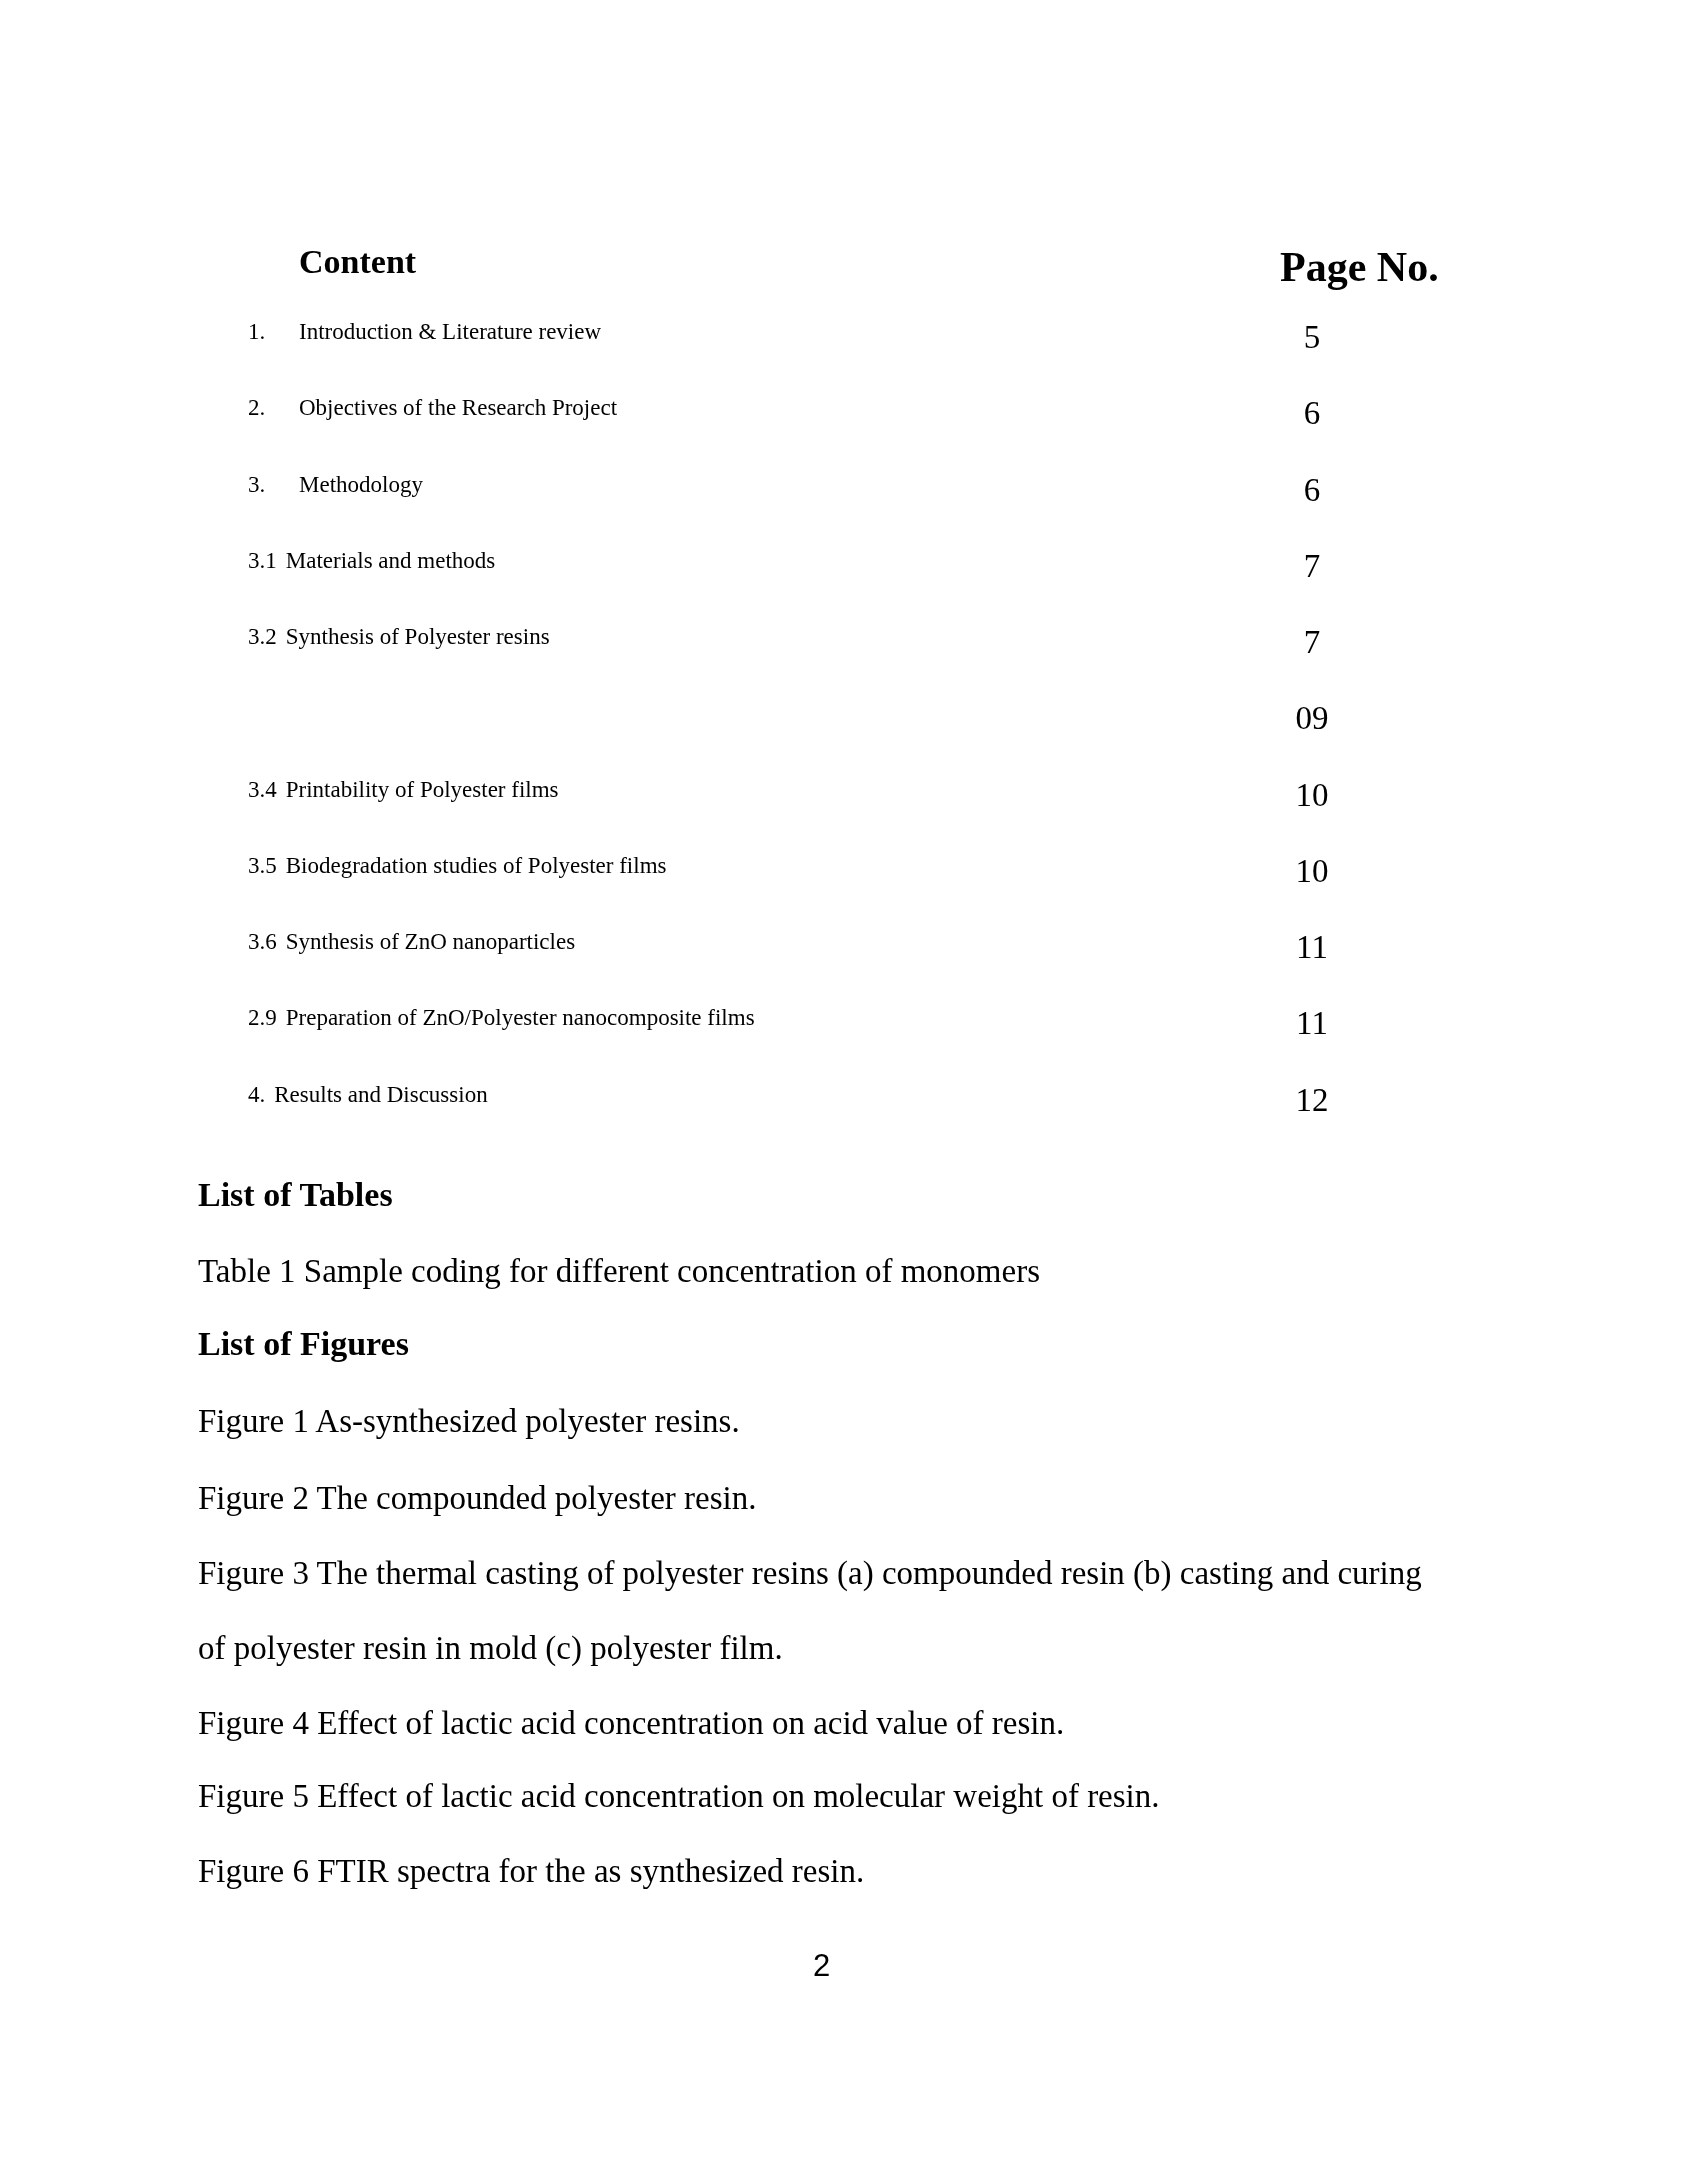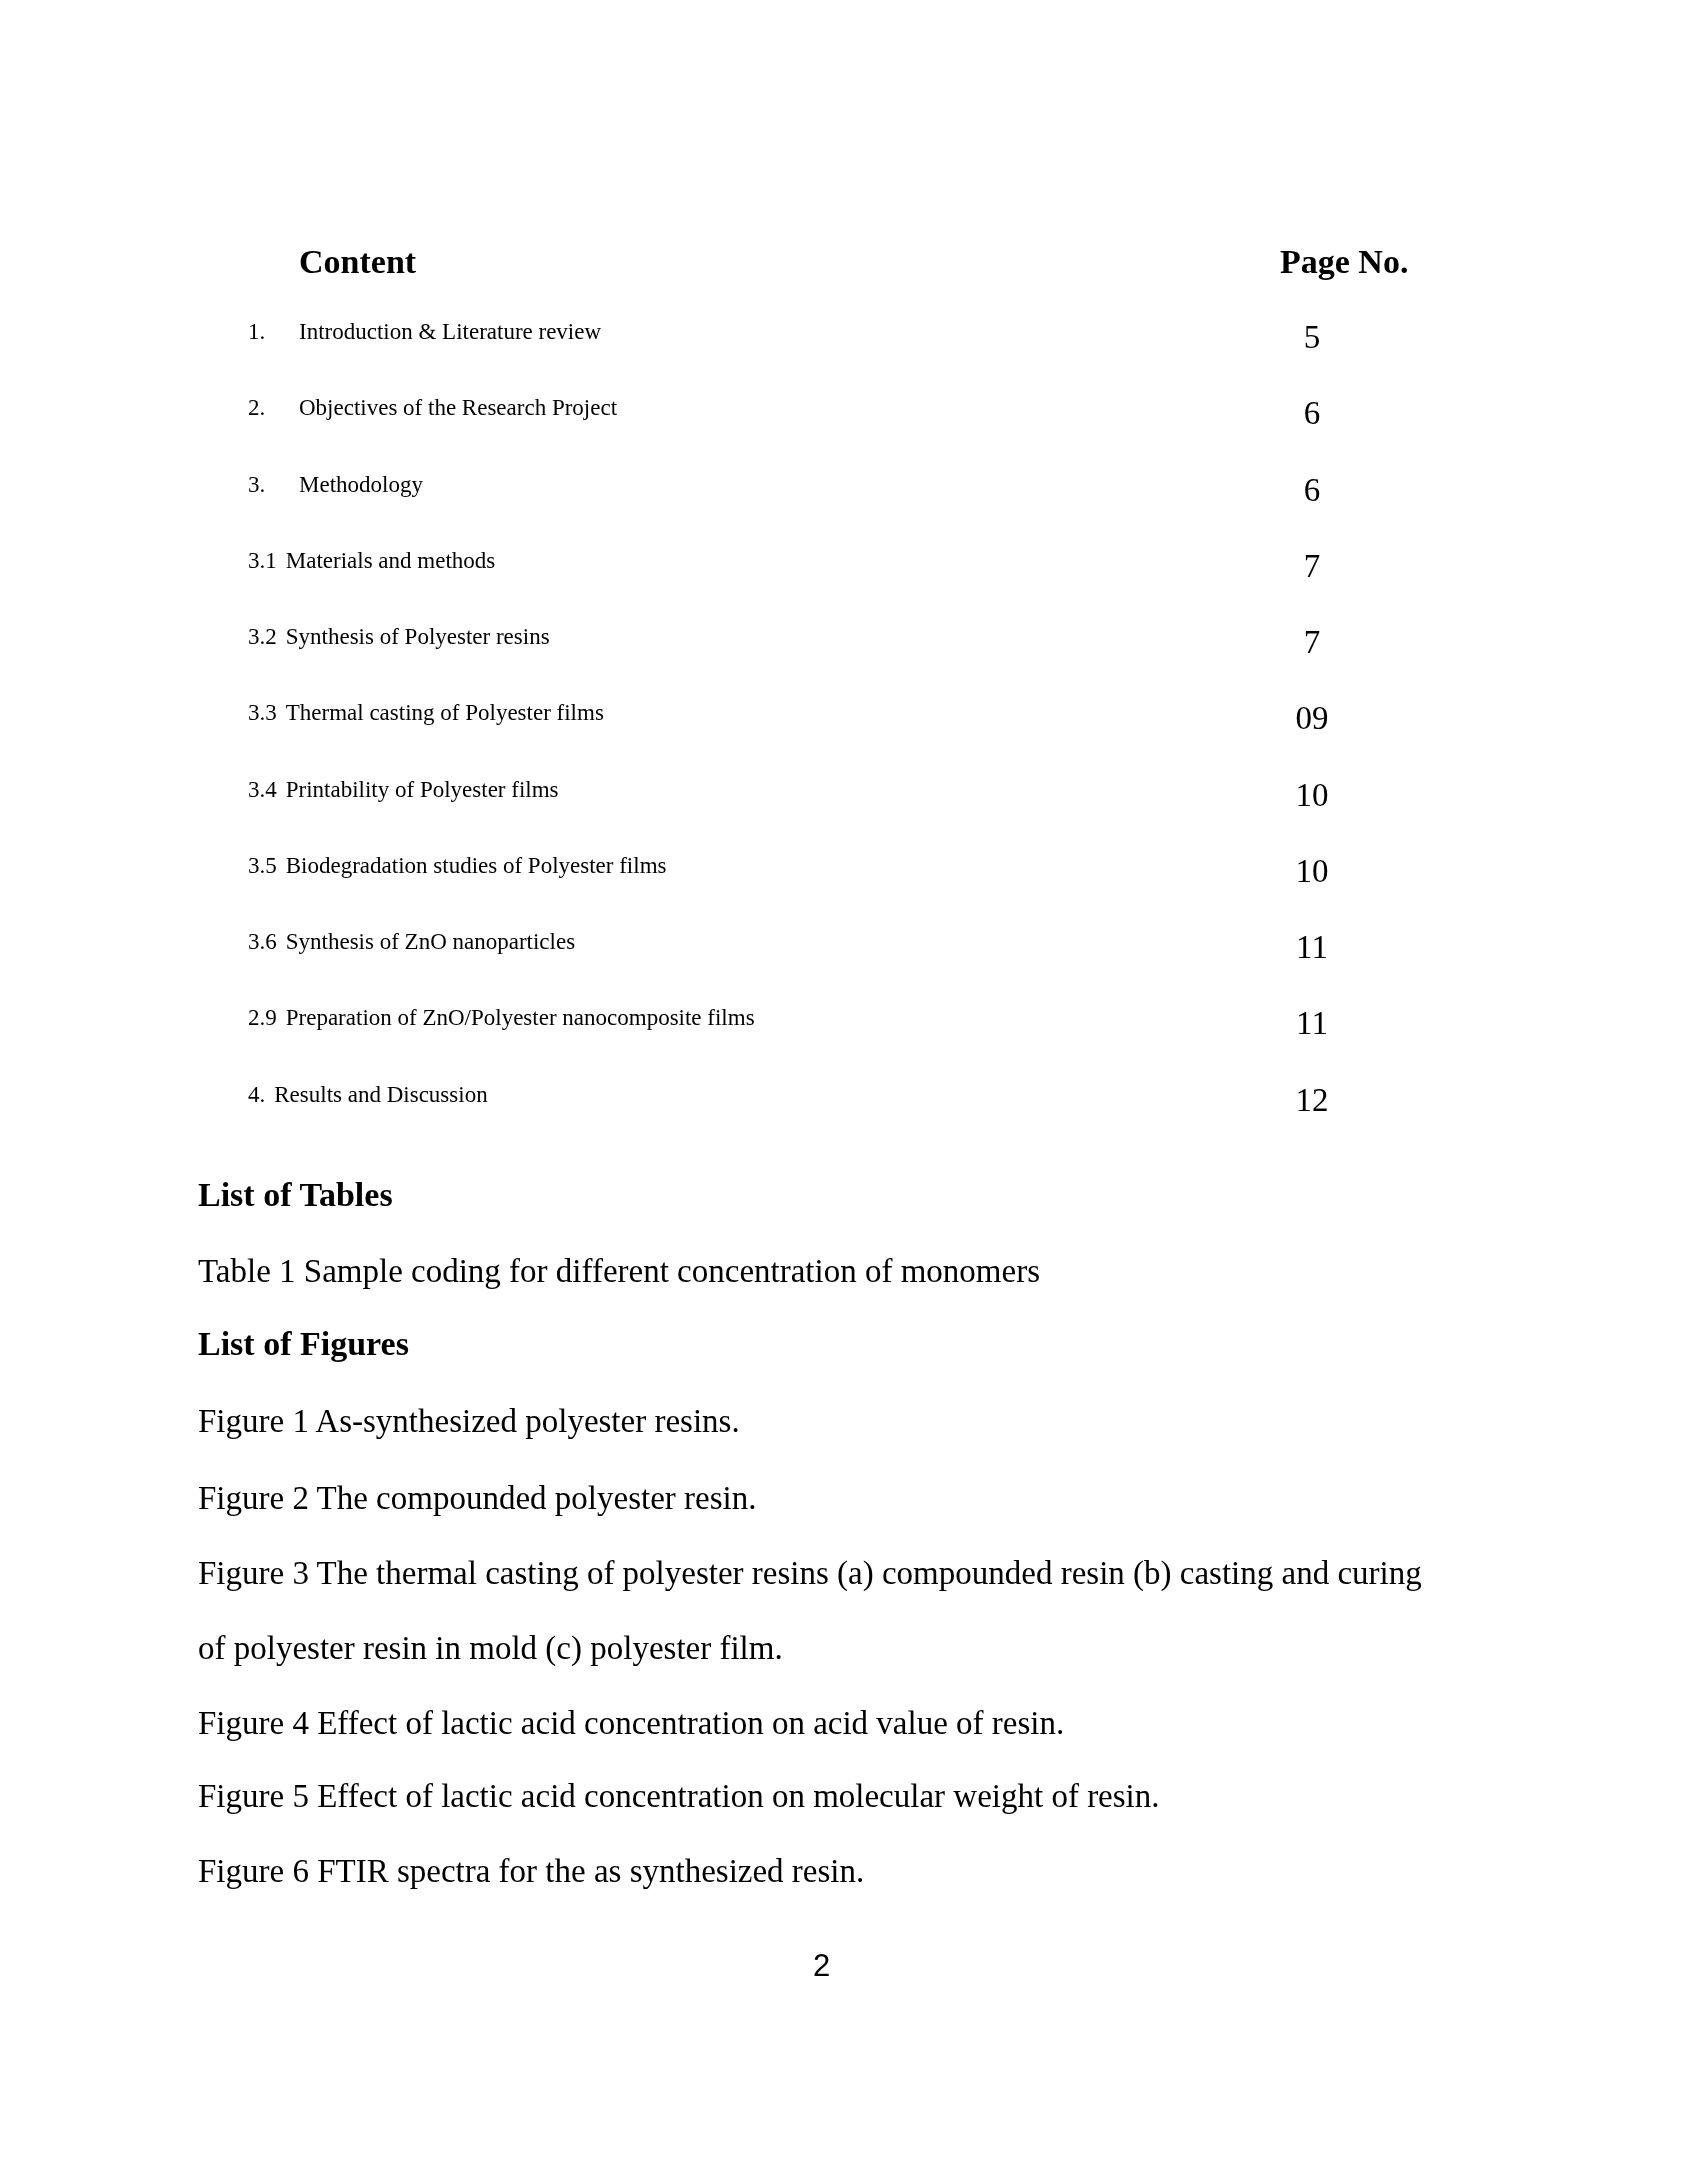--- a/index.html
+++ b/index.html
@@ -11,21 +11,21 @@
     position: relative;
     overflow: hidden;
   }
   .page { position: absolute; left: 0; top: 0; width: 1683px; height: 2178px; margin-top: 40px; }
   .hdr-content {
     position: absolute; left: 299px; top: 202px;
     font-size: 34px; font-weight: bold; line-height: 1.2; white-space: nowrap;
   }
   .hdr-pageno {
     position: absolute; left: 1280px; top: 202px;
-    font-size: 34px; font-weight: bold; line-height: 1.2; white-space: nowrap;
+    font-size: 42px; font-weight: bold; line-height: 1.2; white-space: nowrap;
   }
   .toc-row { position: absolute; left: 0; width: 1683px; height: 44px; }
   .toc-entry {
     position: absolute; left: 248px; top: 0;
     font-size: 23px; line-height: 1.2; white-space: nowrap;
   }
   .toc-num-list { display: inline-block; min-width: 51px; }
   .toc-num-inline { display: inline-block; margin-right: 9px; }
   .toc-page {
     position: absolute; left: 1228px; top: 0; width: 168px;
@@ -65,21 +65,20 @@
   </div>
   <div class="toc-row" style="top:507px">
     <span class="toc-entry"><span class="toc-num-inline">3.1</span><span>Materials and methods</span></span>
     <span class="toc-page">7</span>
   </div>
   <div class="toc-row" style="top:583px">
     <span class="toc-entry"><span class="toc-num-inline">3.2</span><span>Synthesis of Polyester resins</span></span>
     <span class="toc-page">7</span>
   </div>
   <div class="toc-row" style="top:659px">
-    <span class="toc-entry"><span class="toc-num-inline">3.3</span><span>Thermal casting of Polyester films</span></span>
     <span class="toc-page">09</span>
   </div>
   <div class="toc-row" style="top:736px">
     <span class="toc-entry"><span class="toc-num-inline">3.4</span><span>Printability of Polyester films</span></span>
     <span class="toc-page">10</span>
   </div>
   <div class="toc-row" style="top:812px">
     <span class="toc-entry"><span class="toc-num-inline">3.5</span><span>Biodegradation studies of Polyester films</span></span>
     <span class="toc-page">10</span>
   </div>

